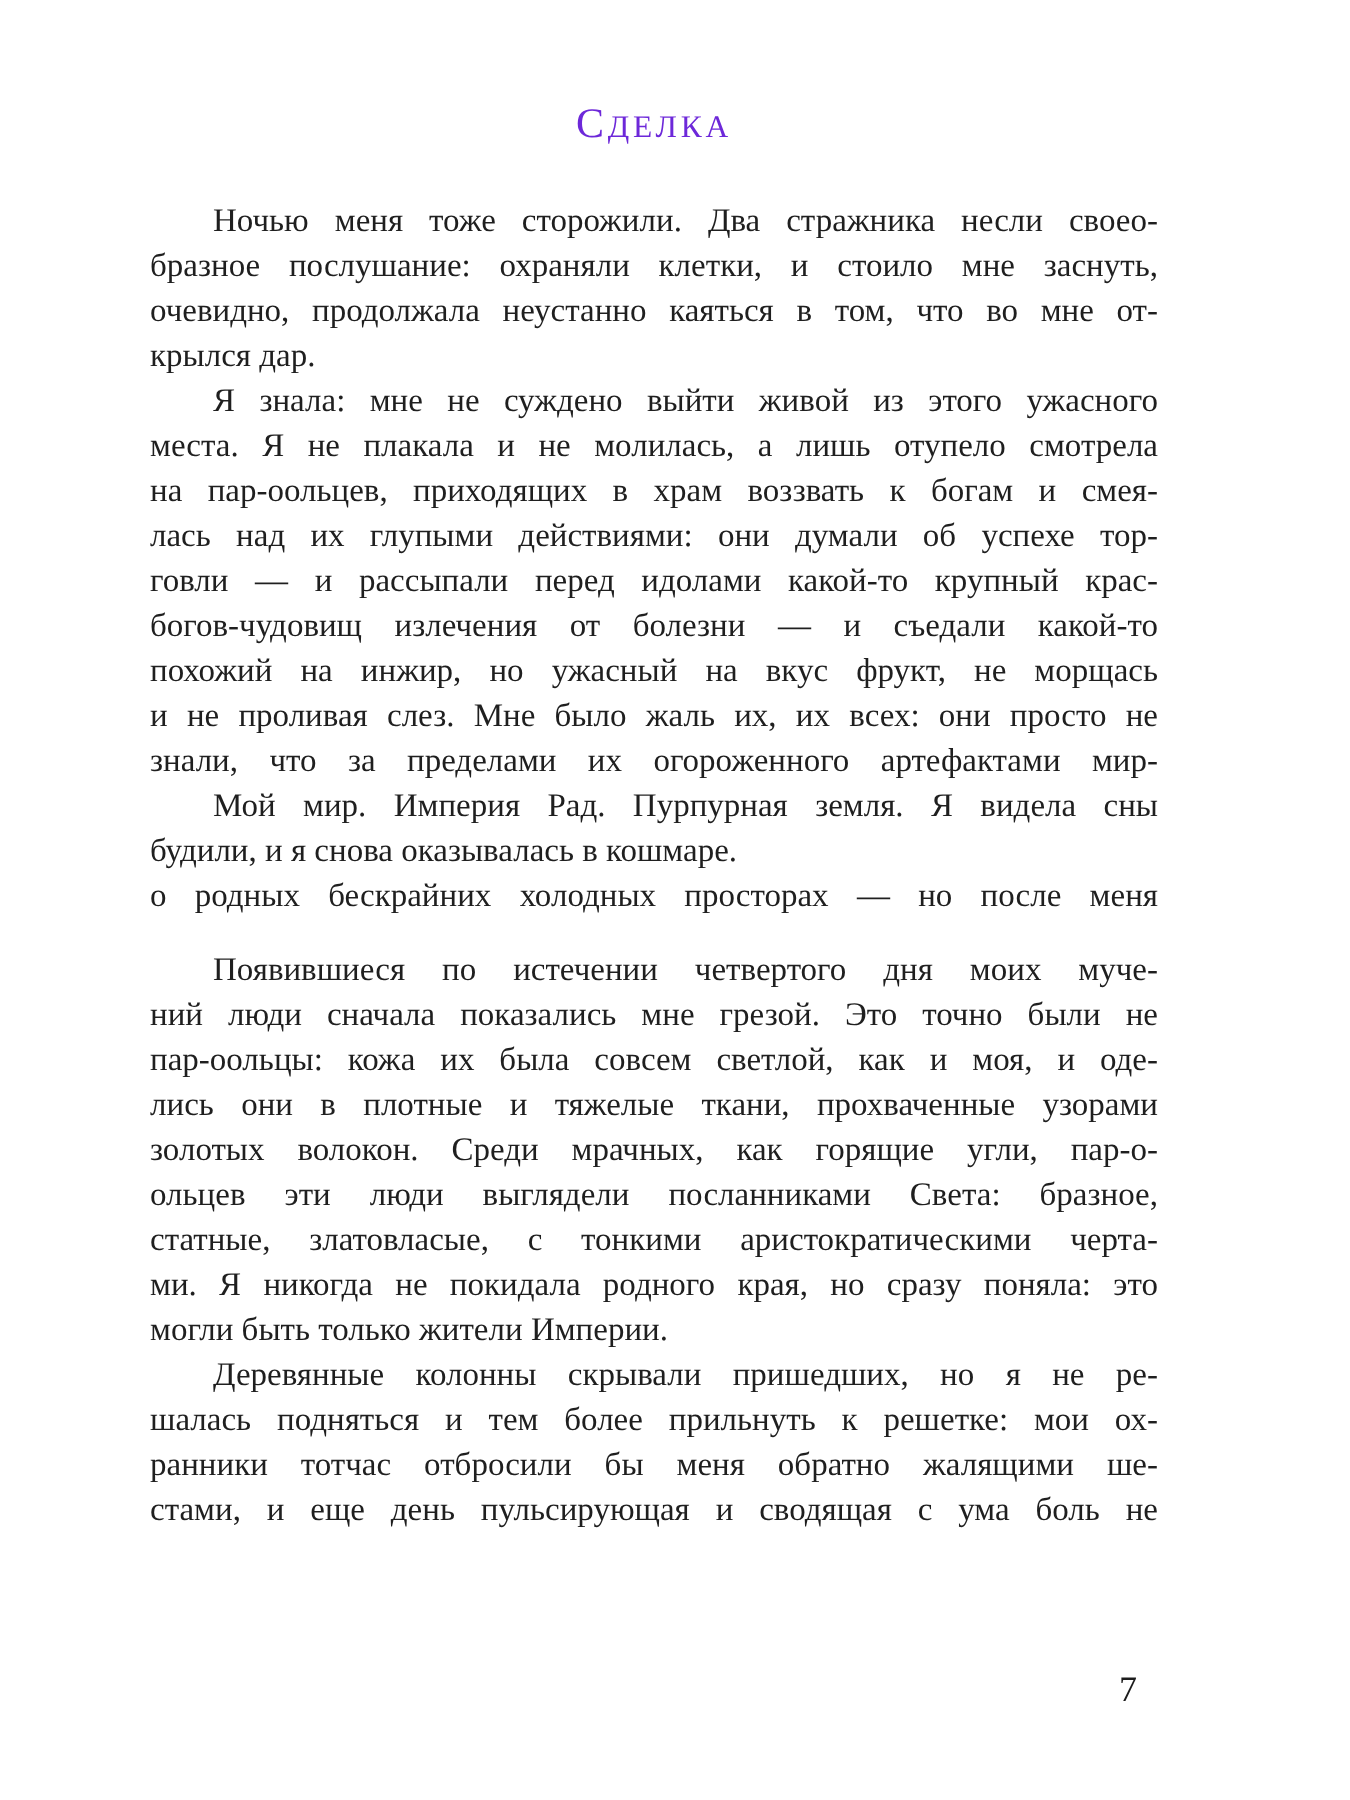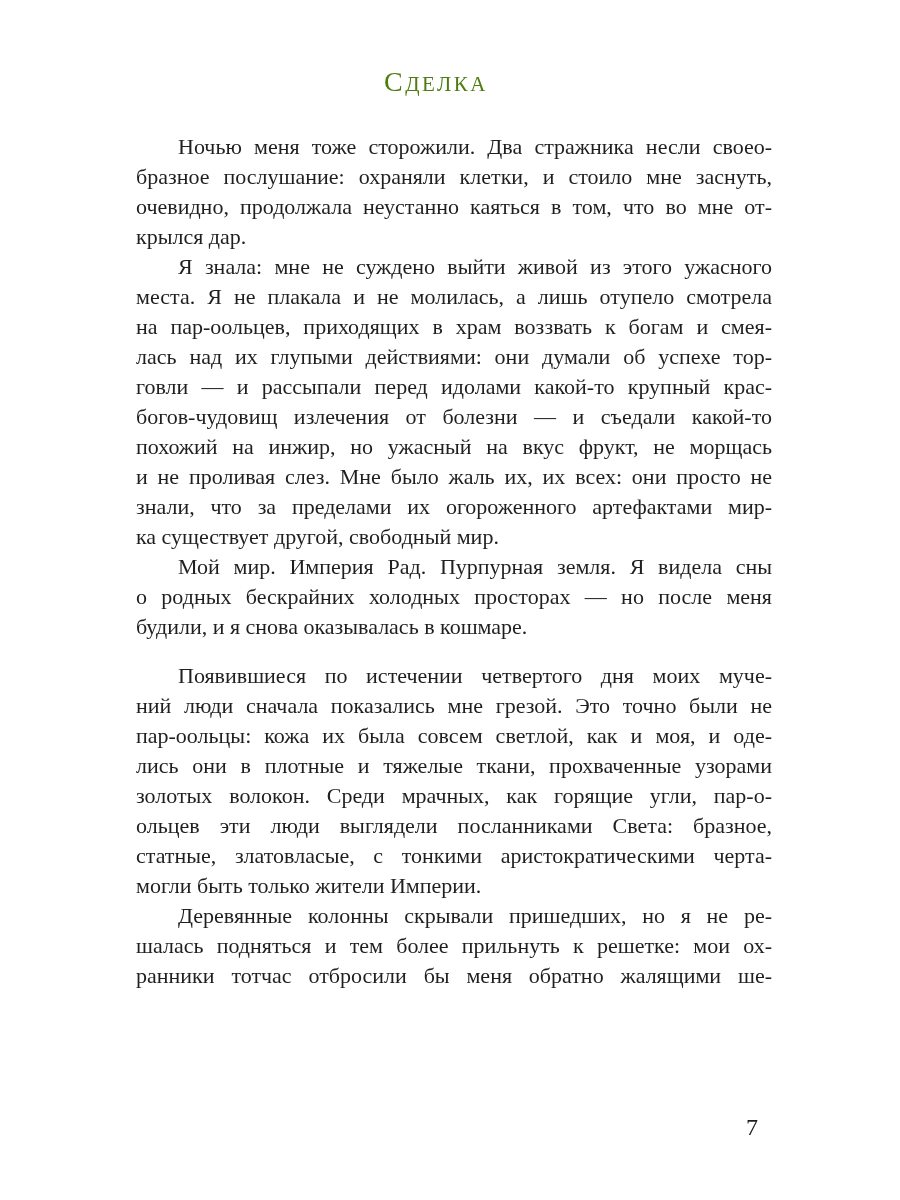--- a/index.html
+++ b/index.html
@@ -22,21 +22,21 @@
   }
   .title {
     position: absolute;
     top: 62px;
     left: 100px;
     width: 672px;
     margin: 0;
     text-align: center;
     font-weight: 400;
     letter-spacing: 2.5px;
-    color: #4d7c0f;
+    color: #6d28d9;
   }
   .title .cap {
     font-size: 28px;
   }
   .title .smallcaps {
     font-size: 21px;
   }
   .text-block {
     position: absolute;
     top: 132px;
@@ -51,21 +51,20 @@
   }
   .paragraph.section-break {
     margin-top: 19px;
   }
   .line {
     text-align: justify;
     text-align-last: justify;
     text-justify: inter-word;
     height: 30px;
     overflow: visible;
-    margin-left: 36px;
   }
   .line.first {
     padding-left: 42px;
   }
   .line.last {
     text-align-last: left;
   }
   .line.last.justified {
     text-align-last: justify;
   }
@@ -98,39 +97,40 @@
       <div class="paragraph">
         <div class="line first">Я знала: мне не суждено выйти живой из этого ужасного</div>
         <div class="line">места. Я не плакала и не молилась, а лишь отупело смотрела</div>
         <div class="line">на пар-оольцев, приходящих в храм воззвать к богам и смея-</div>
         <div class="line">лась над их глупыми действиями: они думали об успехе тор-</div>
         <div class="line">говли — и рассыпали перед идолами какой-то крупный крас-</div>
         <div class="line">богов-чудовищ излечения от болезни — и съедали какой-то</div>
         <div class="line">похожий на инжир, но ужасный на вкус фрукт, не морщась</div>
         <div class="line">и не проливая слез. Мне было жаль их, их всех: они просто не</div>
         <div class="line">знали, что за пределами их огороженного артефактами мир-</div>
-        <div class="line last">ка существует другой, свободный мир.</div>
       </div>
       <div class="paragraph">
         <div class="line first">Мой мир. Империя Рад. Пурпурная земля. Я видела сны</div>
+        <div class="line last">будили, и я снова оказывалась в кошмаре.</div>
         <div class="line">о родных бескрайних холодных просторах — но после меня</div>
-        <div class="line last">будили, и я снова оказывалась в кошмаре.</div>
       </div>
       <div class="paragraph section-break">
         <div class="line first">Появившиеся по истечении четвертого дня моих муче-</div>
         <div class="line">ний люди сначала показались мне грезой. Это точно были не</div>
         <div class="line">пар-оольцы: кожа их была совсем светлой, как и моя, и оде-</div>
         <div class="line">лись они в плотные и тяжелые ткани, прохваченные узорами</div>
         <div class="line">золотых волокон. Среди мрачных, как горящие угли, пар-о-</div>
         <div class="line">ольцев эти люди выглядели посланниками Света: бразное,</div>
         <div class="line">статные, златовласые, с тонкими аристократическими черта-</div>
+        <div class="line">ми. Я никогда не покидала родного края, но сразу поняла: это</div>
         <div class="line last">могли быть только жители Империи.</div>
       </div>
       <div class="paragraph">
         <div class="line first">Деревянные колонны скрывали пришедших, но я не ре-</div>
         <div class="line">шалась подняться и тем более прильнуть к решетке: мои ох-</div>
         <div class="line">ранники тотчас отбросили бы меня обратно жалящими ше-</div>
+        <div class="line last justified">стами, и еще день пульсирующая и сводящая с ума боль не</div>
       </div>
     </div>
 
   <div class="page-number">7</div>
 
 </div>
 
 </body></html>

